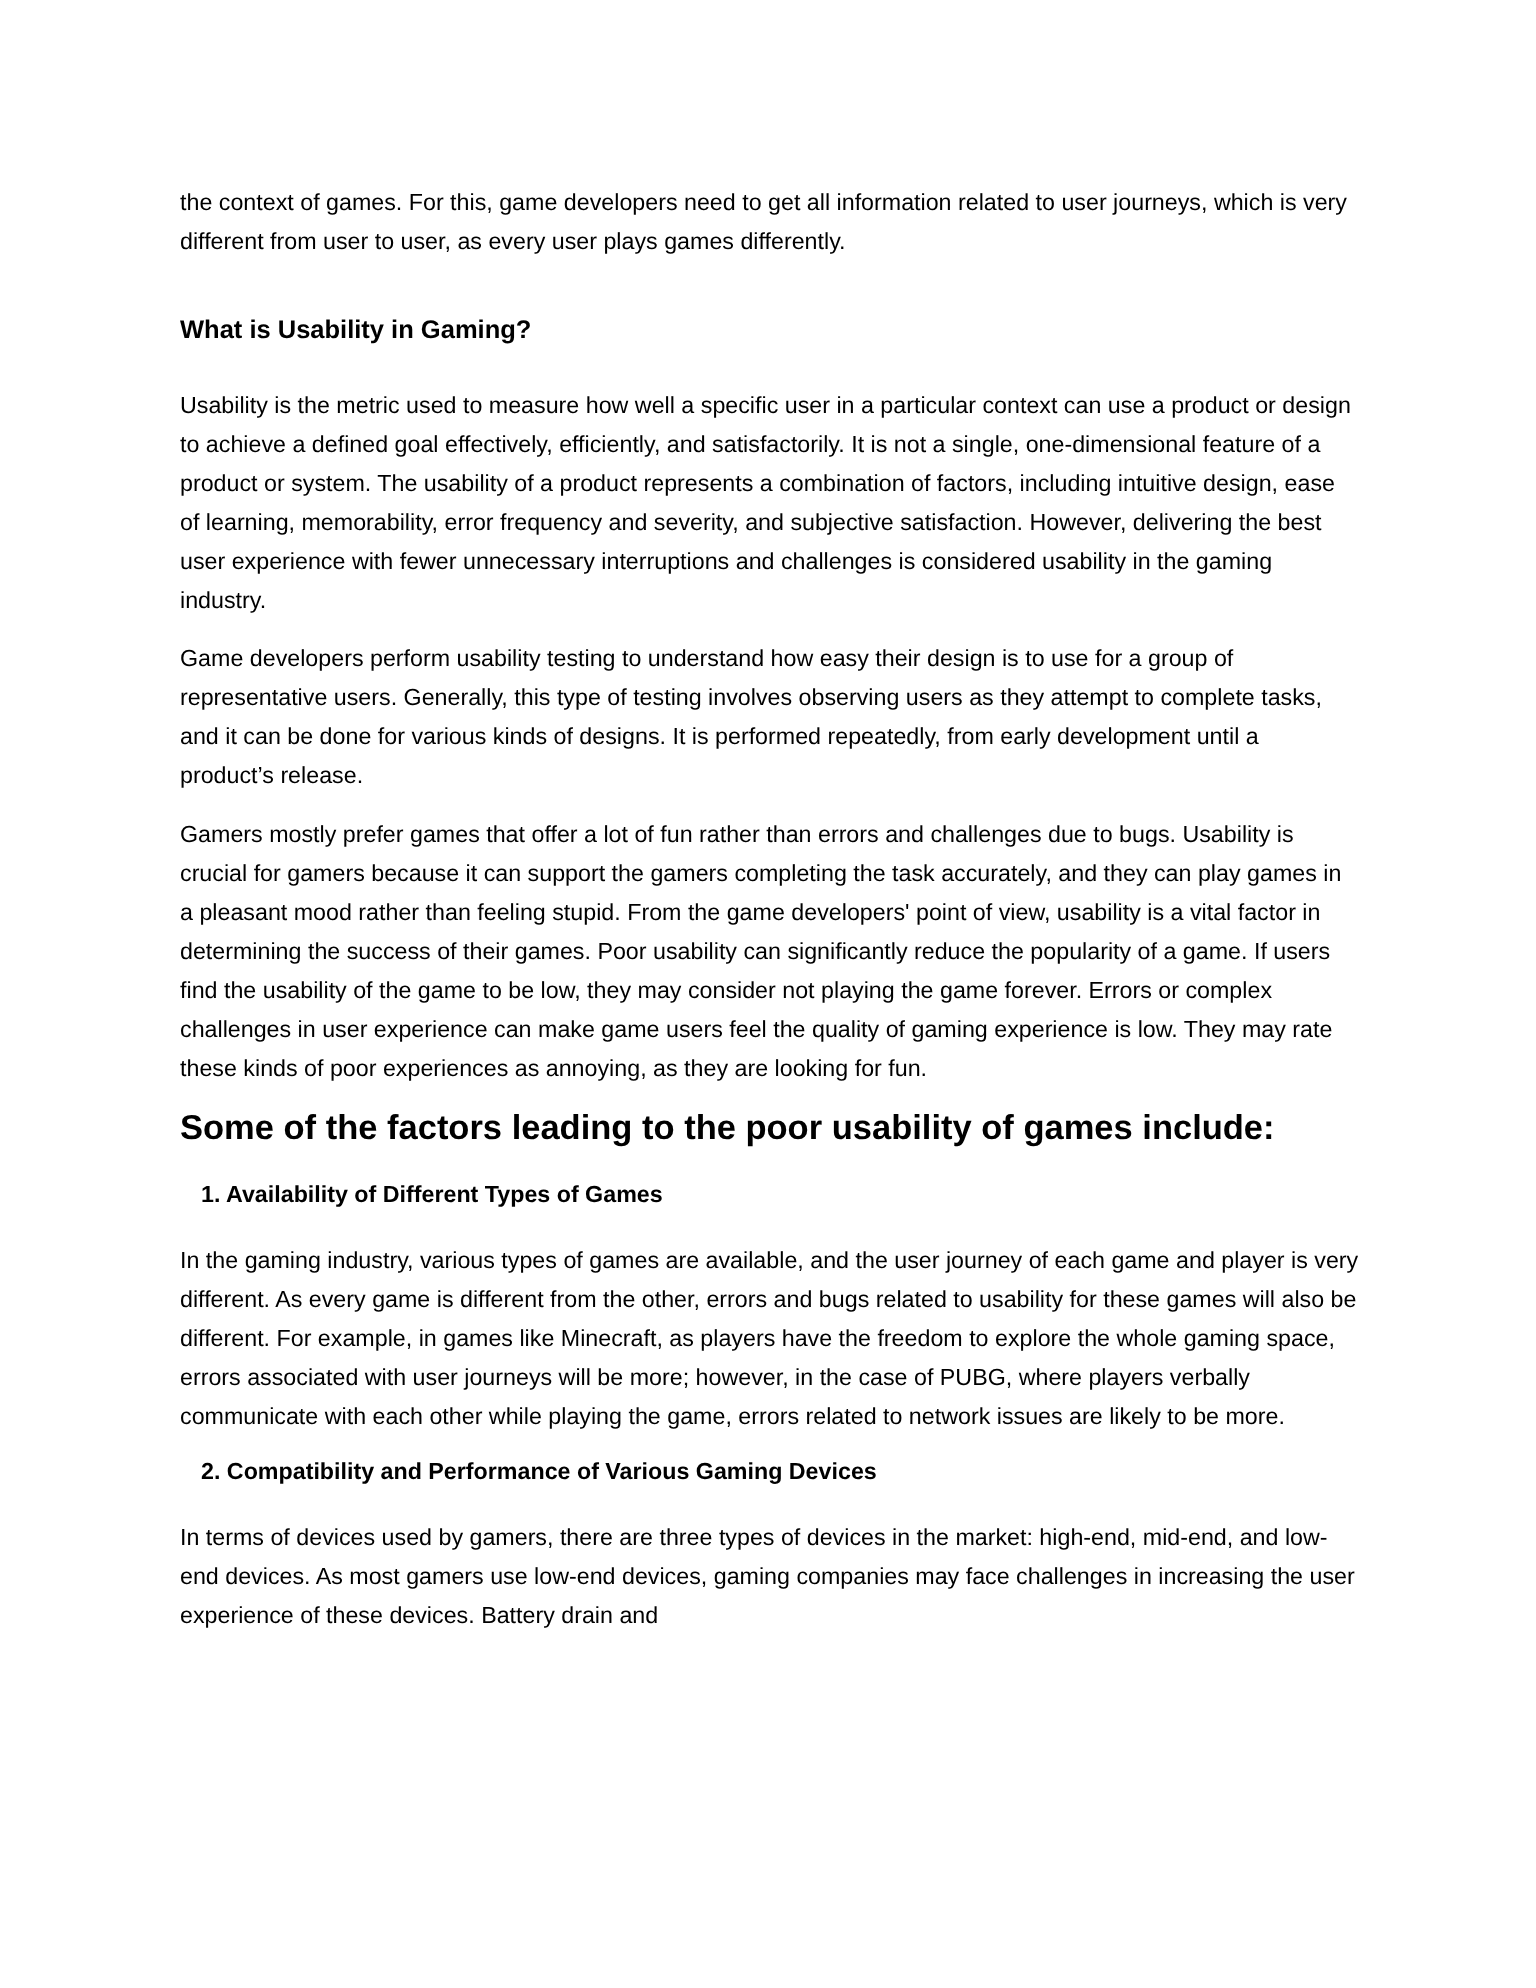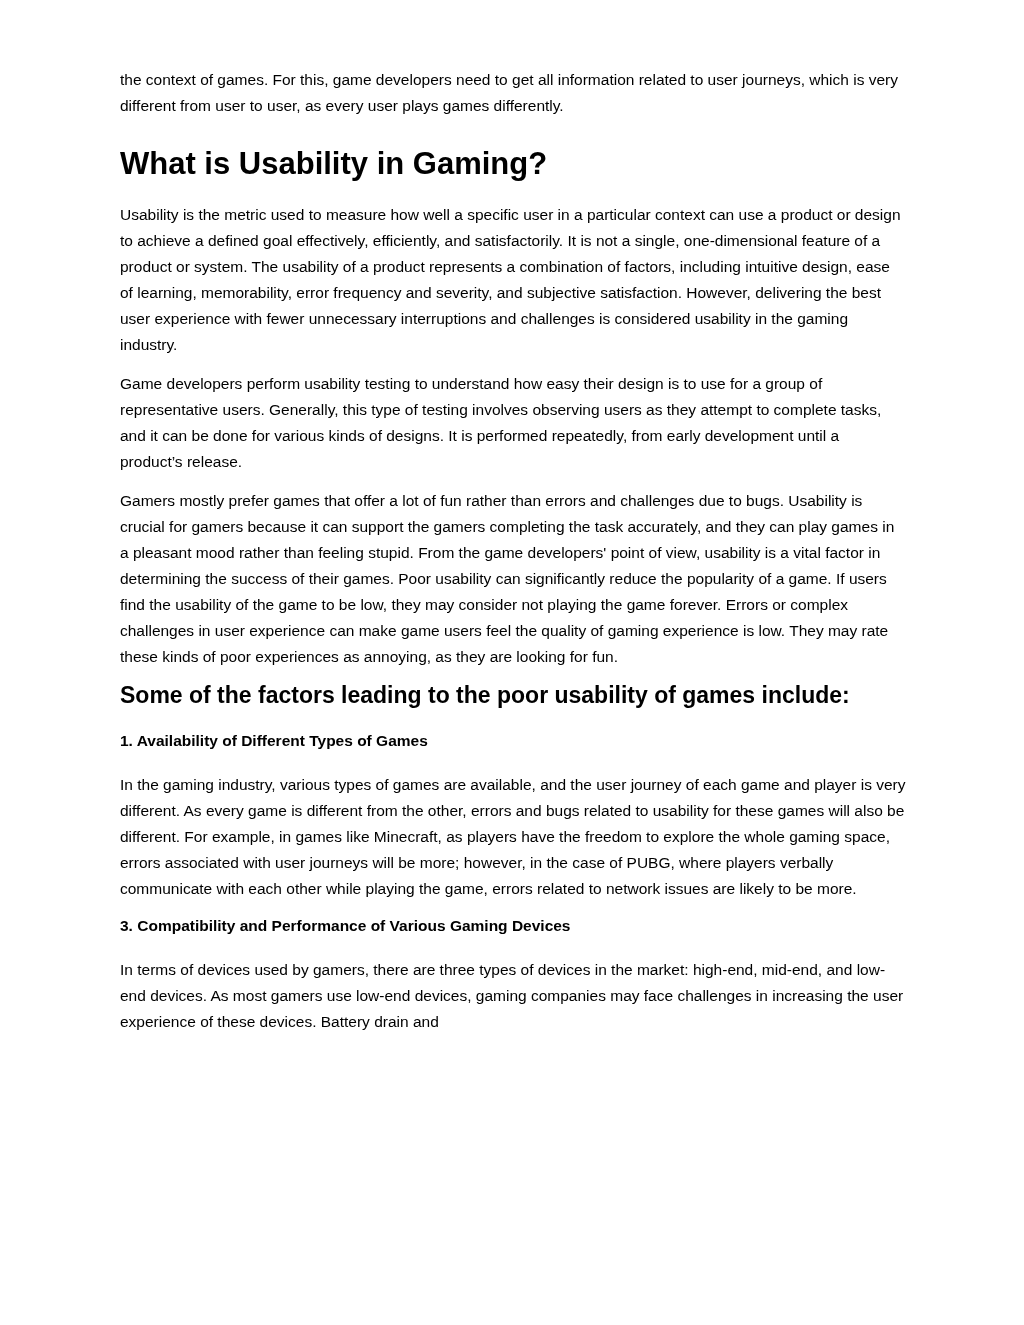--- a/index.html
+++ b/index.html
@@ -11,45 +11,45 @@
     width: 1024px;
     height: 1325px;
     overflow: hidden;
     font-family: "Liberation Sans", "DejaVu Sans", sans-serif;
     color: #000000;
   }
   .page {
     box-sizing: border-box;
     width: 1024px;
     height: 1325px;
-    padding: 54px 118px 0 120px;
+    padding: 110px 118px 0 120px;
     background: #ffffff;
   }
   .page p {
     font-size: 15.5px;
     line-height: 26px;
     margin: 13px 0;
     font-weight: 400;
   }
   .page h2 {
-    font-size: 31px;
+    font-size: 17px;
     line-height: 33px;
     margin: 28px 0 22px;
     font-weight: 700;
   }
   .page h3 {
     font-size: 23px;
     line-height: 24px;
     margin: 13px 0 23px;
     font-weight: 700;
   }
   .page h4 {
     font-size: 15.5px;
     line-height: 22px;
-    margin: 13px 0 20px;
+    margin: 13px 14px 20px;
     font-weight: 700;
   }
 </style>
 </head>
 <body>
 
 <div class="page">
 
   <p>the context of games. For this, game developers need to get all information related to user journeys, which is very different from user to user, as every user plays games differently.</p>
 
@@ -61,17 +61,17 @@
 
 
   <p>Gamers mostly prefer games that offer a lot of fun rather than errors and challenges due to bugs. Usability is crucial for gamers because it can support the gamers completing the task accurately, and they can play games in a pleasant mood rather than feeling stupid. From the game developers' point of view, usability is a vital factor in determining the success of their games. Poor usability can significantly reduce the popularity of a game. If users find the usability of the game to be low, they may consider not playing the game forever. Errors or complex challenges in user experience can make game users feel the quality of gaming experience is low. They may rate these kinds of poor experiences as annoying, as they are looking for fun.</p>
 
   <h3>Some of the factors leading to the poor usability of games include:</h3>
 
   <h4>1. Availability of Different Types of Games</h4>
 
   <p>In the gaming industry, various types of games are available, and the user journey of each game and player is very different. As every game is different from the other, errors and bugs related to usability for these games will also be different. For example, in games like Minecraft, as players have the freedom to explore the whole gaming space, errors associated with user journeys will be more; however, in the case of PUBG, where players verbally communicate with each other while playing the game, errors related to network issues are likely to be more.</p>
 
-  <h4>3. Compatibility and Performance of Various Gaming Devices</h4>
+  <h4>2. Compatibility and Performance of Various Gaming Devices</h4>
 
   <p>In terms of devices used by gamers, there are three types of devices in the market: high-end, mid-end, and low-end devices. As most gamers use low-end devices, gaming companies may face challenges in increasing the user experience of these devices. Battery drain and</p>
 
 </div>
 
 </body></html>

